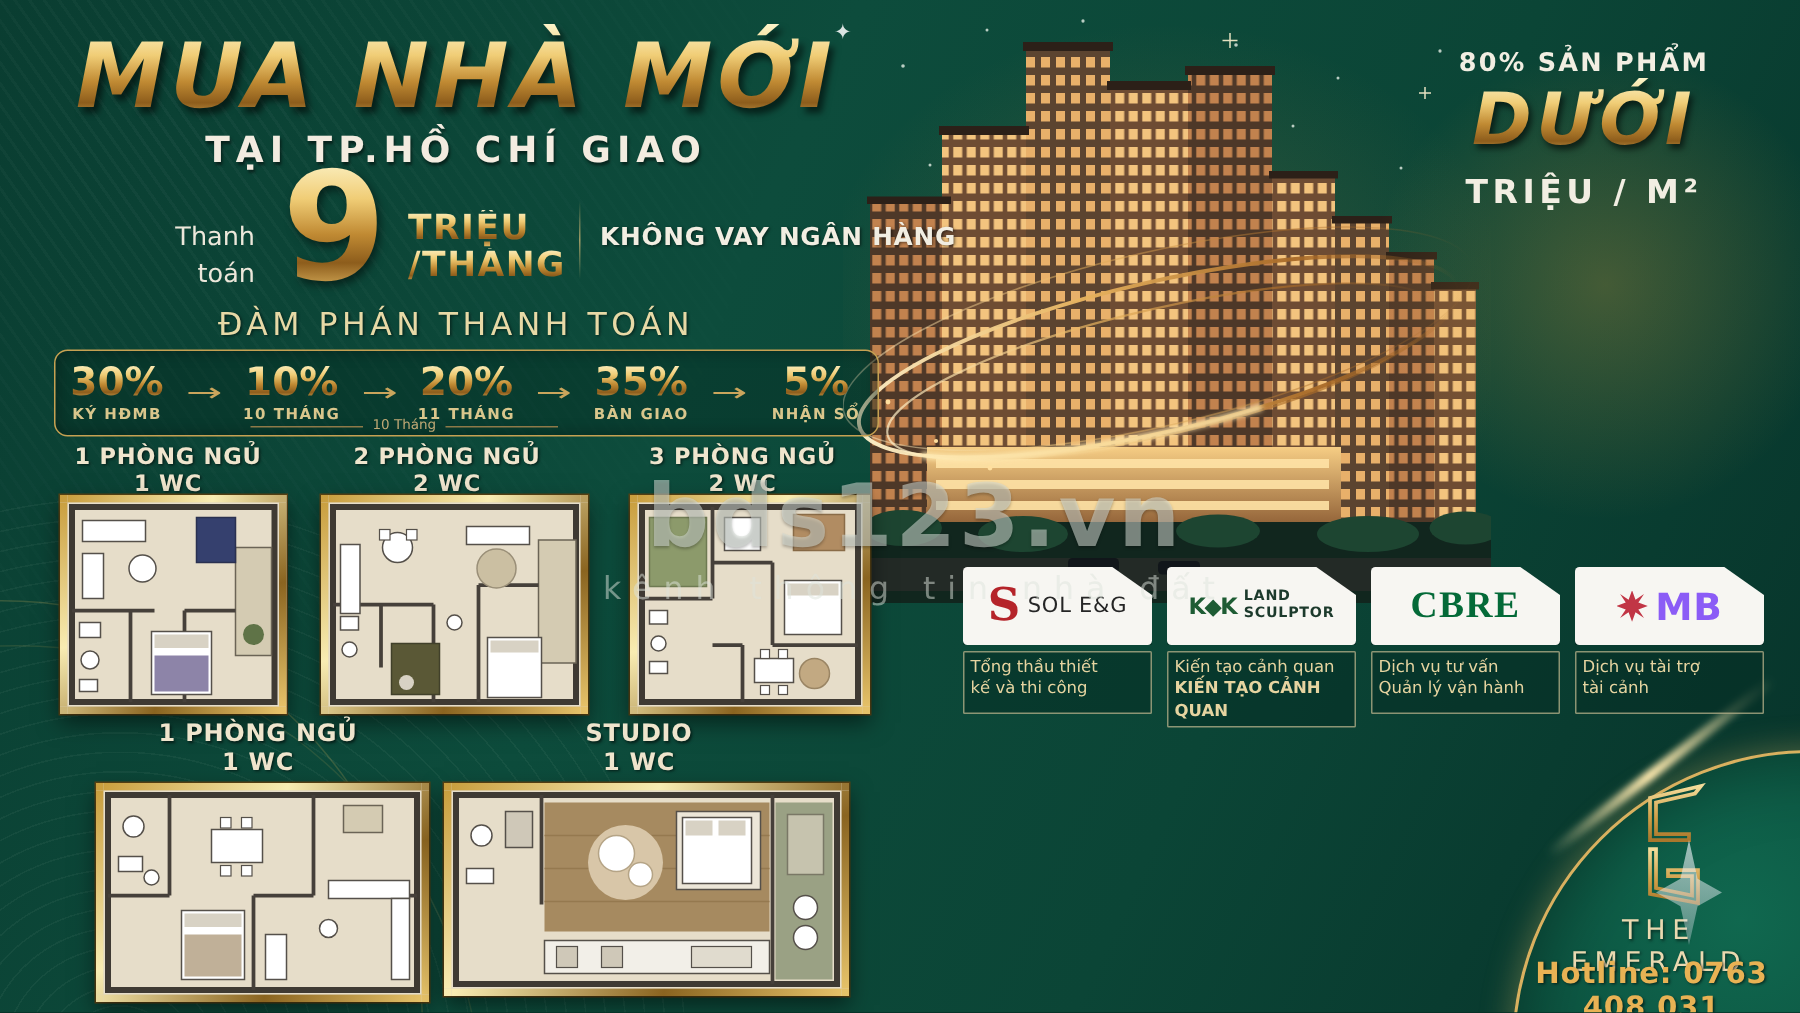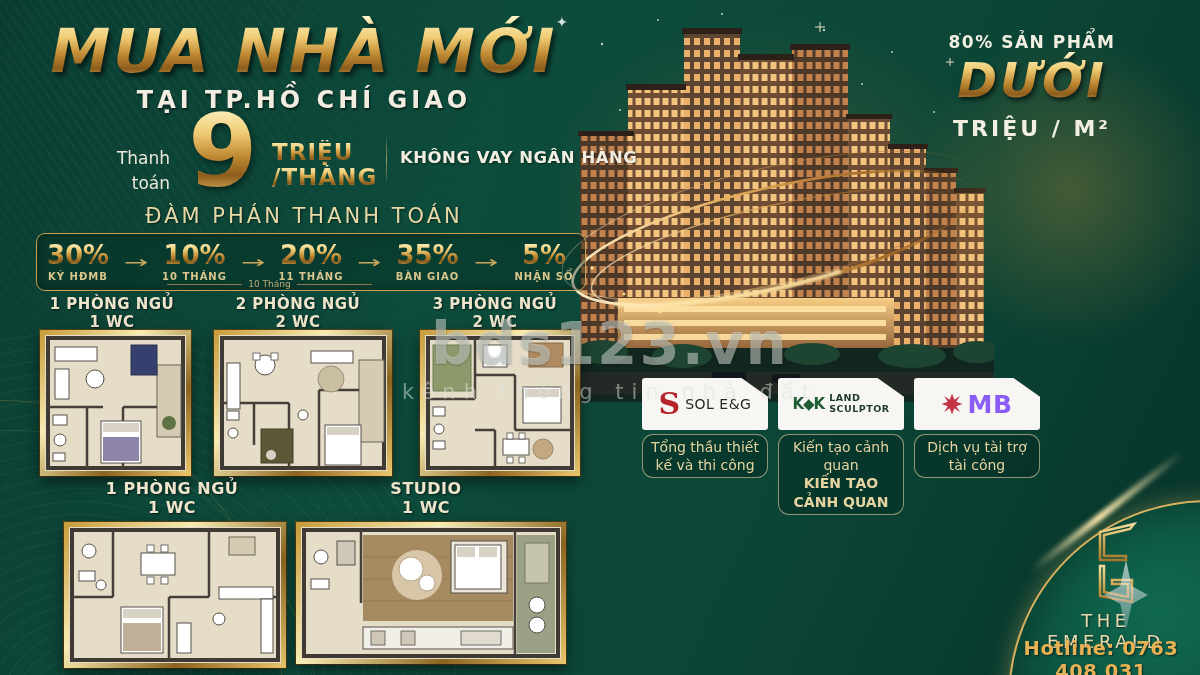--- a/index.html
+++ b/index.html
@@ -48,22 +48,22 @@
     background:radial-gradient(circle,rgba(218,160,62,.28) 0%,rgba(218,160,62,0) 65%);}
   .offer1{font-size:17px;letter-spacing:1.5px;}
   .offer2{font-size:48px;letter-spacing:3px;font-style:italic;filter:drop-shadow(2px 3px 2px rgba(0,0,0,.6));}
   .offer35{font-size:122px;line-height:.92;letter-spacing:2px;filter:drop-shadow(4px 6px 3px rgba(0,0,0,.65));}
   .offerunit{font-size:22px;letter-spacing:3px;}
   
   .cards{display:flex;gap:10px;}
   .card{width:126px;}
   .logo-box{height:52px;background:#f7f6f2;border-radius:3px;display:flex;align-items:center;justify-content:center;gap:5px;
     clip-path:polygon(0 0,79% 0,100% 36%,100% 100%,0 100%);box-shadow:0 3px 6px rgba(0,0,0,.4);}
-  .cap-box{margin-top:4px;min-height:34px;padding:3px 4px;border:1px solid rgba(228,212,165,.6);border-radius:11px;
-    background:rgba(5,45,36,.55);color:#e6d4a0;font-size:14px;line-height:1.3;text-align:center;}
+  .cap-box{margin-top:4px;min-height:34px;padding:3px 4px;border:1px solid rgba(228,212,165,.6);border-radius:1px;
+    background:rgba(5,45,36,.55);color:#e6d4a0;font-size:11px;line-height:1.3;text-align:left;}
   .cap-bold{font-weight:bold;}
   .sol-s{color:#b5242a;font-weight:bold;font-size:30px;line-height:1;font-family:"DejaVu Serif","Liberation Serif",serif;}
   .sol-name{color:#262626;font-weight:normal;font-size:14px;letter-spacing:.5px;}
   .ls-emblem{color:#1e5c34;font-weight:bold;font-size:15px;letter-spacing:-1px;}
   .ls-name{color:#1c3a2c;font-weight:bold;font-size:9.5px;line-height:1.15;letter-spacing:.5px;text-align:left;}
   .cbre{color:#046a38;font-weight:bold;font-size:25px;letter-spacing:1px;font-family:"Liberation Serif","DejaVu Serif",serif;}
   .mb-star{width:21px;height:21px;background:#c13545;
     clip-path:polygon(50% 0,61% 30%,88% 12%,70% 39%,100% 50%,70% 61%,88% 88%,61% 70%,50% 100%,39% 70%,12% 88%,30% 61%,0 50%,30% 39%,12% 12%,39% 30%);}
   .mb-name{color:#8b5cf6;font-weight:bold;font-size:25px;letter-spacing:.5px;}
   
@@ -379,21 +379,21 @@
       <rect x="100" y="104" width="14" height="14" fill="#cfc8b8" stroke="#55504a" stroke-width=".8"></rect>
       <rect x="160" y="104" width="40" height="14" fill="#e0dbce" stroke="#55504a" stroke-width=".8"></rect>
       <rect x="216" y="8" width="38" height="118" fill="#9aa184"></rect>
       <circle cx="236" cy="78" r="8" fill="#fff" stroke="#55504a"></circle>
       <circle cx="236" cy="98" r="8" fill="#fff" stroke="#55504a"></circle>
       <rect x="224" y="16" width="24" height="40" fill="#c6c3ae" stroke="#7a7866" stroke-width="1"></rect>
     </svg>
   </div>
 
   <div class="abs offer-glow" style="left:900px;top:20px;z-index:6;"></div>
-  <div class="abs center" style="left:907px;top:32px;width:250px;z-index:10;text-align:center;">
+  <div class="abs center" style="left:931px;top:32px;width:250px;z-index:10;text-align:center;">
     <div class="white-b offer1">80% SẢN PHẨM</div>
     <div class="goldtxt offer2">DƯỚI</div>
     <div class="white-b offerunit" style="margin-top:8px;">TRIỆU / M²</div>
   </div>
 
   <div class="abs cards" style="left:642px;top:378px;z-index:20;">
     <div class="card">
       <div class="logo-box">
         <span class="sol-s">S</span>
         <span class="sol-name">SOL E&amp;G</span>
@@ -411,26 +411,35 @@
             <div>SCULPTOR</div>
         </span>
       </div>
       <div class="cap-box">
         <div>Kiến tạo cảnh quan</div>
         <div class="cap-bold">KIẾN TẠO CẢNH QUAN</div>
       </div>
     </div>
     <div class="card">
       <div class="logo-box">
+        <span class="cbre">CBRE</span>
+      </div>
+      <div class="cap-box">
+        <div>Dịch vụ tư vấn</div>
+        <div>Quản lý vận hành</div>
+      </div>
+    </div>
+    <div class="card">
+      <div class="logo-box">
         <span class="mb-star"></span>
         <span class="mb-name">MB</span>
       </div>
       <div class="cap-box">
         <div>Dịch vụ tài trợ</div>
-        <div>tài công</div>
+        <div>tài cảnh</div>
       </div>
     </div>
   </div>
 
   <div class="abs center" style="left:400px;top:310px;width:420px;z-index:40;pointer-events:none;">
     <div class="wm-brand">bds123.vn</div>
     <div class="wm-tag">kênh thông tin nhà đất</div>
   </div>
 
   <div class="abs em-circle" style="left:1008px;top:500px;z-index:15;"></div>

